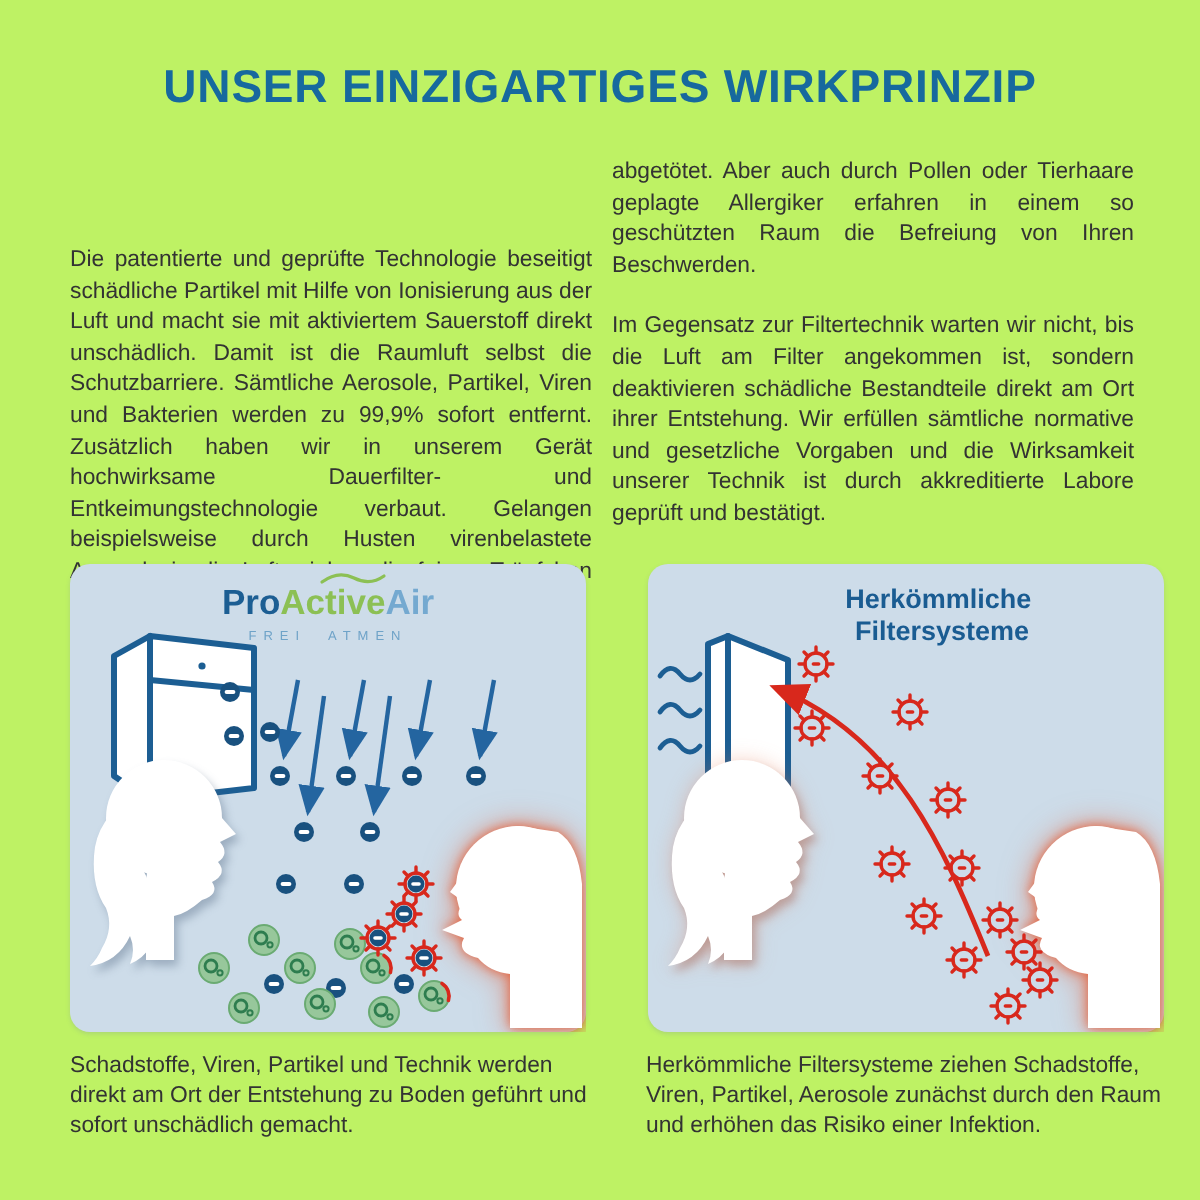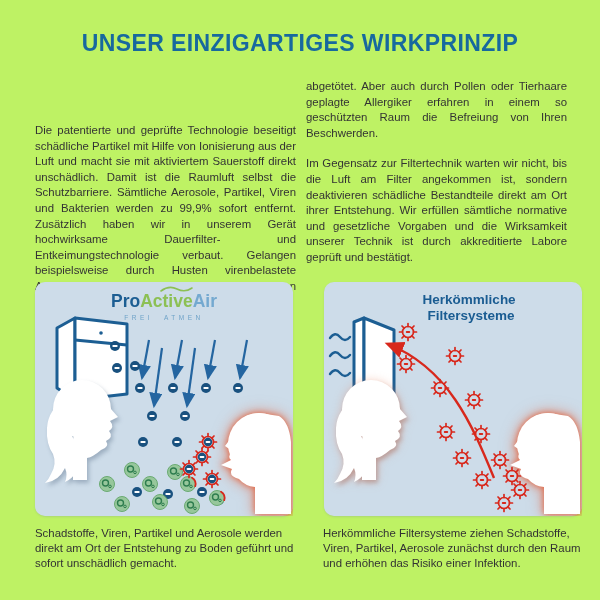--- a/index.html
+++ b/index.html
@@ -209,16 +209,16 @@
         <use href="#virus-red" x="138" y="176"></use>
         <use href="#virus-red" x="176" y="178"></use>
         <use href="#virus-red" x="158" y="198"></use>
         <use href="#virus-red" x="188" y="194"></use>
         <use href="#virus-red" x="196" y="208"></use>
         <use href="#virus-red" x="180" y="221"></use>
       </g>
     </svg>
   </div>
 
-  <div class="caption caption-left">Schadstoffe, Viren, Partikel und Aerosole werden direkt am Ort der Entstehung zu Boden geführt und sofort unschädlich gemacht.</div>
+  <div class="caption caption-left">Schadstoffe, Viren, Partikel und Technik werden direkt am Ort der Entstehung zu Boden geführt und sofort unschädlich gemacht.</div>
   <div class="caption caption-right">Herkömmliche Filtersysteme ziehen Schadstoffe, Viren, Partikel, Aerosole zunächst durch den Raum und erhöhen das Risiko einer Infektion.</div>
 
 </div>
 
 </body></html>

